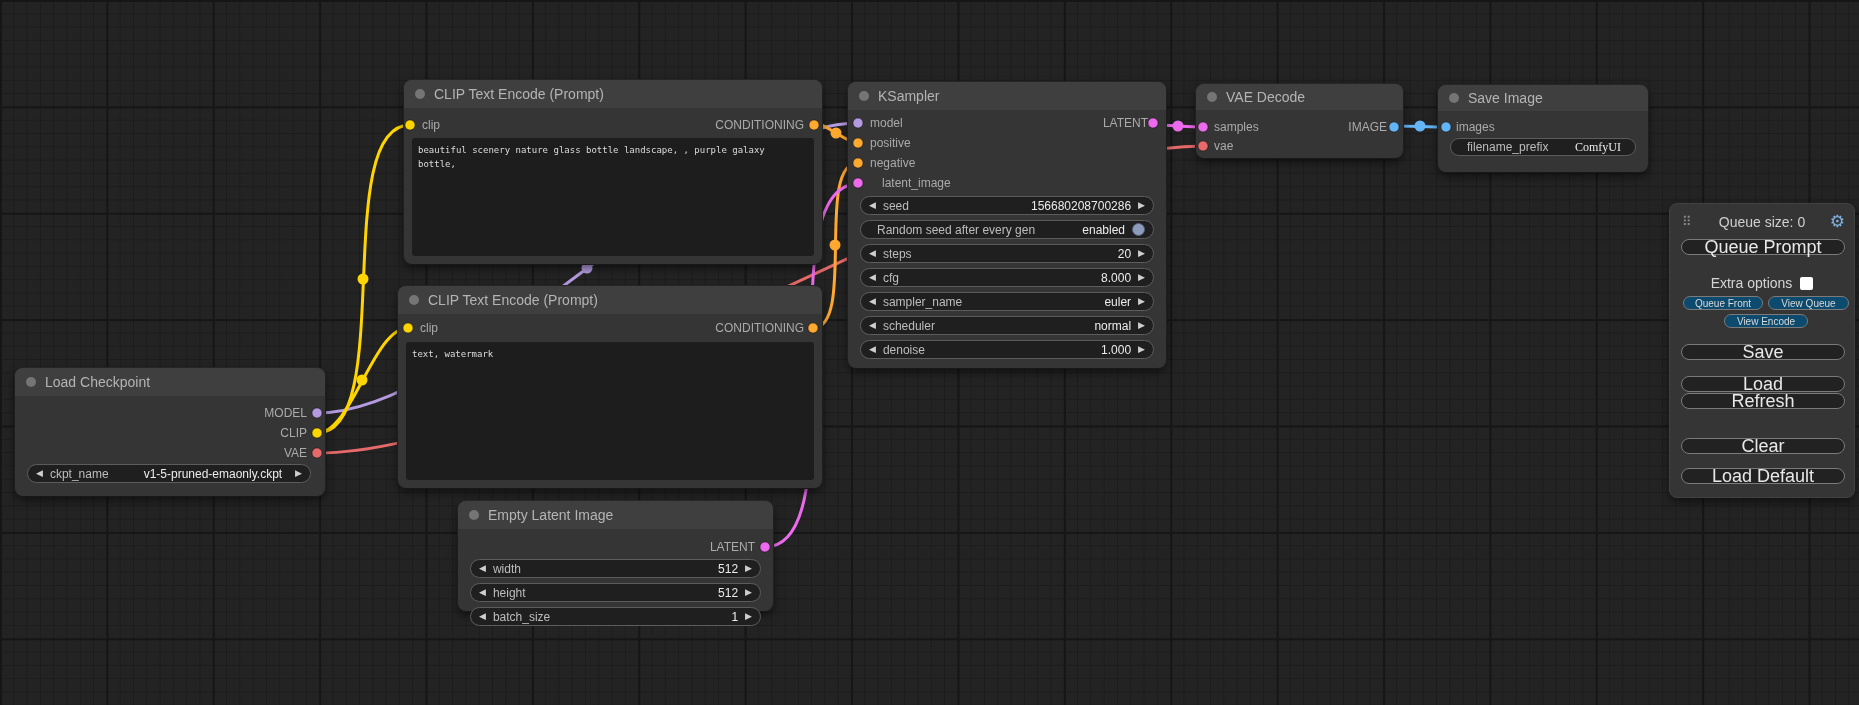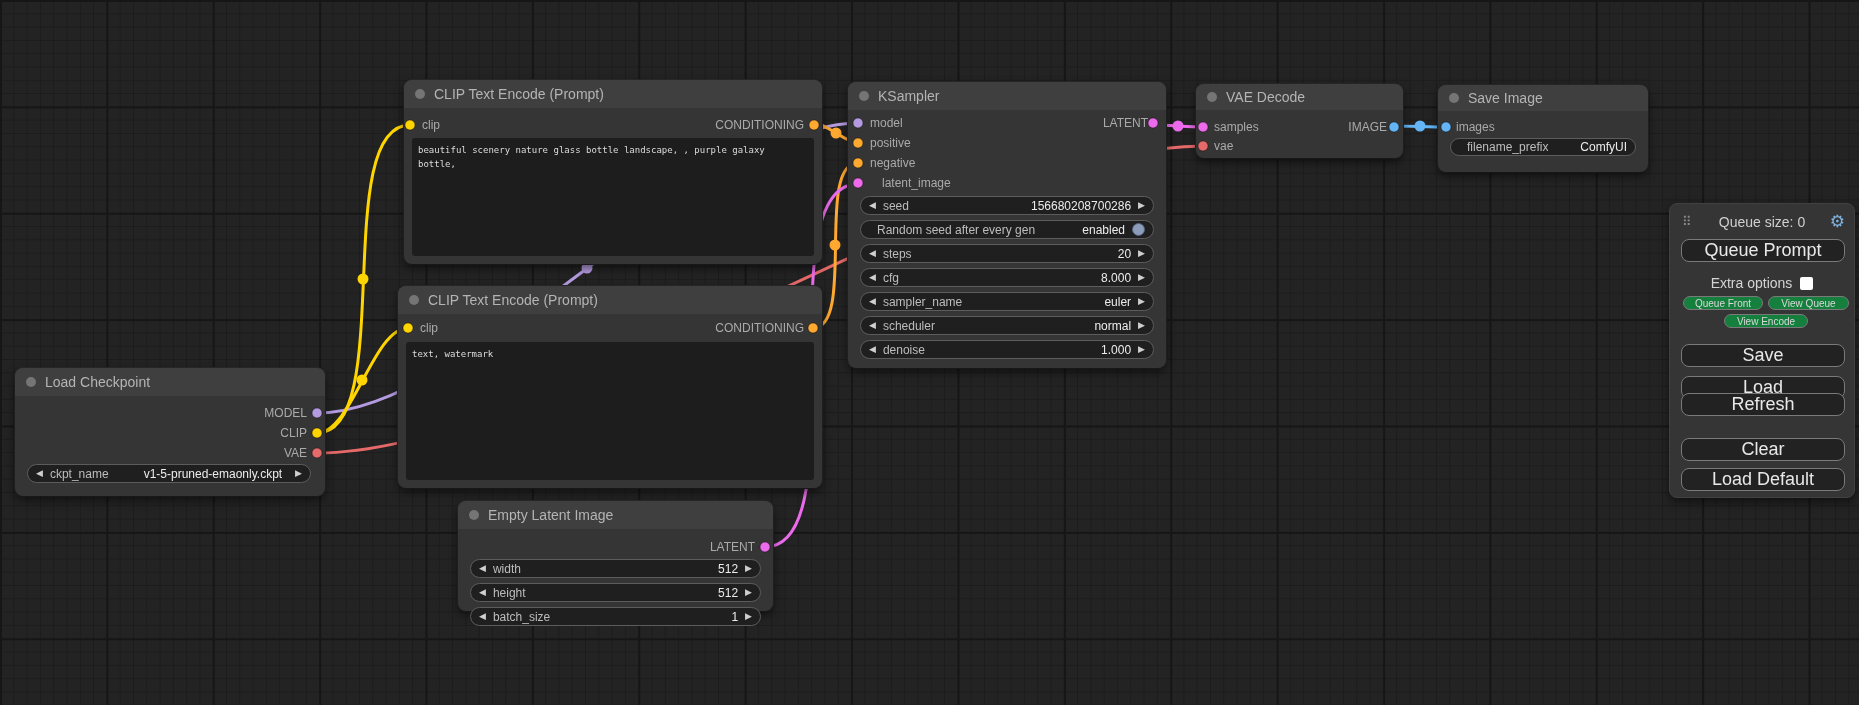--- a/index.html
+++ b/index.html
@@ -57,27 +57,27 @@
     position:absolute; left:1669px; top:203px; width:186px; height:295px; z-index:3;
     background:#353535; border:1px solid #414141; border-radius:8px;
     box-shadow: 0 4px 10px rgba(0,0,0,.5);
     color:#cfcfcf;
   }
   .qhead { position:absolute; left:0; right:0; top:8px; height:20px; display:flex; align-items:center; }
   .drag-dots { position:absolute; left:12px; top:2px; color:#8a8a8a; font-size:13px; letter-spacing:1px; }
   .qsize { width:100%; text-align:center; font-size:14px; color:#cfcfcf; }
   .gear { position:absolute; right:9px; top:0px; color:#7fb2df; font-size:17px; line-height:20px; cursor:pointer; }
   .qbtn {
-    position:absolute; left:11px; width:164px; height:23px;
+    position:absolute; left:11px; width:164px; height:16px;
     background:#222; border:1px solid #7a7a7a; border-radius:8px;
     color:#e8e8e8; font-size:18px; font-family:"Liberation Sans",sans-serif;
     display:flex; align-items:center; justify-content:center; cursor:pointer; padding:0;
   }
   .qsmall {
-    position:absolute; height:14px; background:#15803d; border:1px solid #7a7a7a;
+    position:absolute; height:14px; background:#0c4a6e; border:1px solid #7a7a7a;
     border-radius:8px; color:#d8d8d8; font-size:10px;
     display:flex; align-items:center; justify-content:center; cursor:pointer; padding:0;
   }
   .xopts { position:absolute; top:71px; left:0; right:0; height:16px; display:flex; align-items:center; justify-content:center; gap:8px; font-size:14px; color:#d4d4d4; }
   .cbx { width:13px; height:13px; background:#fff; border-radius:2px; display:inline-block; }
 </style>
 </head>
 <body>
 
 <svg id="wires" width="1859" height="705">
@@ -305,21 +305,21 @@
     <span>Save Image</span>
   </div>
   <div class="row" style="top:32px;">
     <svg class="slotdot" style="left:2px;" width="12" height="12">
         <circle cx="6" cy="6" r="5" fill="#64B5F6"></circle>
       </svg>
     <span class="slbl in-lbl">images</span>
   </div>
   <div class="widget" style="top:53px; height:18px; padding-left:16px;">
     <span>filename_prefix</span>
-    <span class="wval" style="">ComfyUI</span>
+    <span class="wval" style="margin-right:6px;font-family:Liberation Serif, serif;">ComfyUI</span>
   </div>
 </div>
 
 <div id="queue-panel">
   <div class="qhead">
     <span class="drag-dots">⠿</span>
     <span class="qsize">Queue size: 0</span>
     <span class="gear">⚙</span>
   </div>
   <button class="qbtn" style="top:35px;">Queue Prompt</button>

